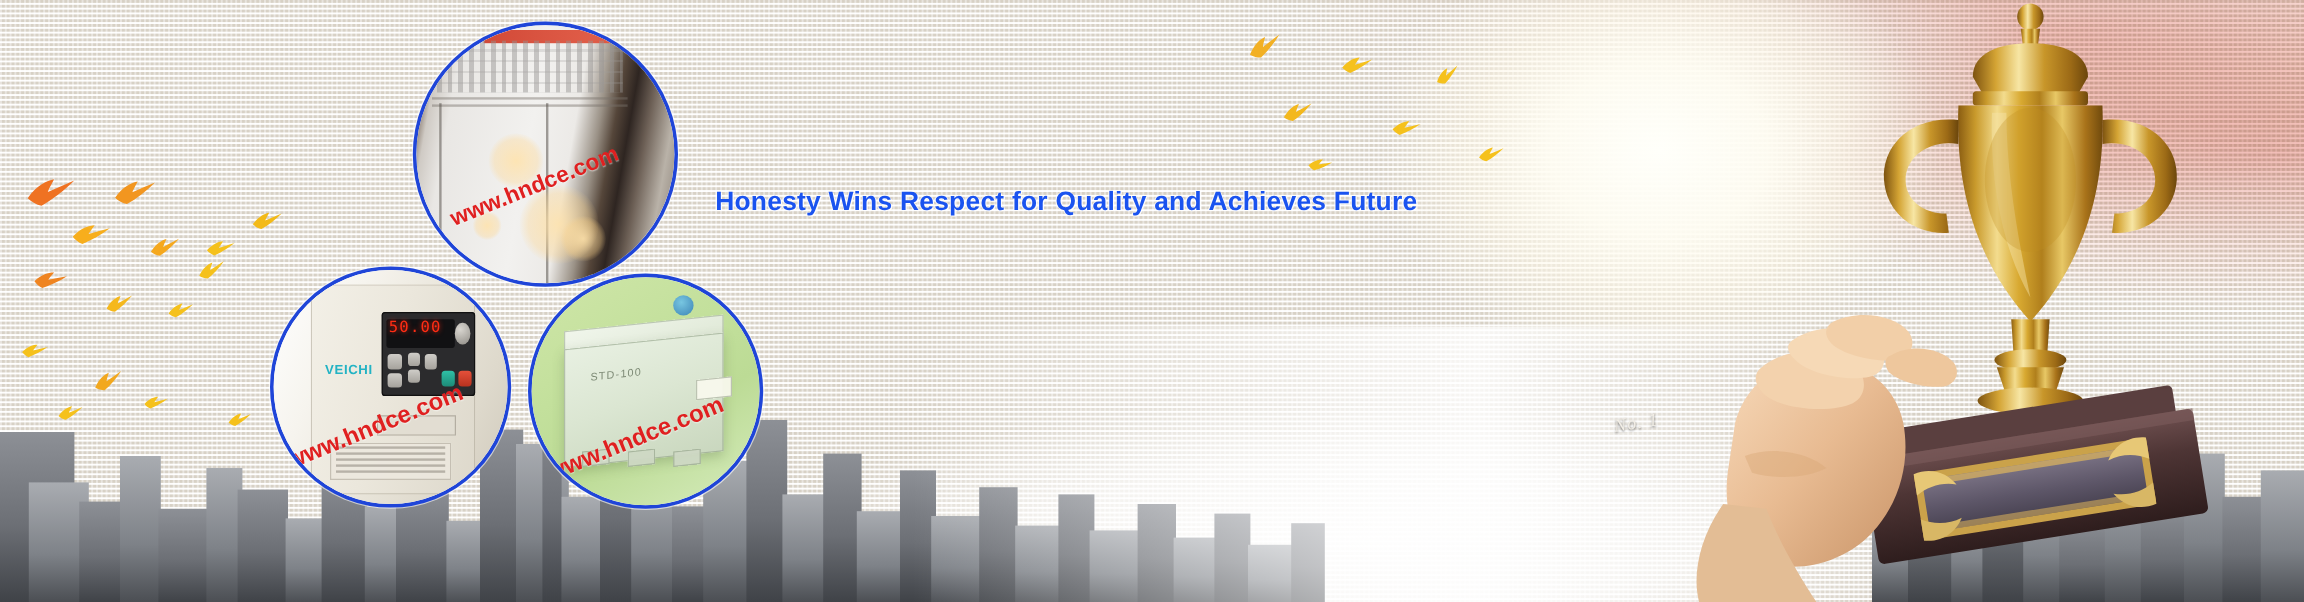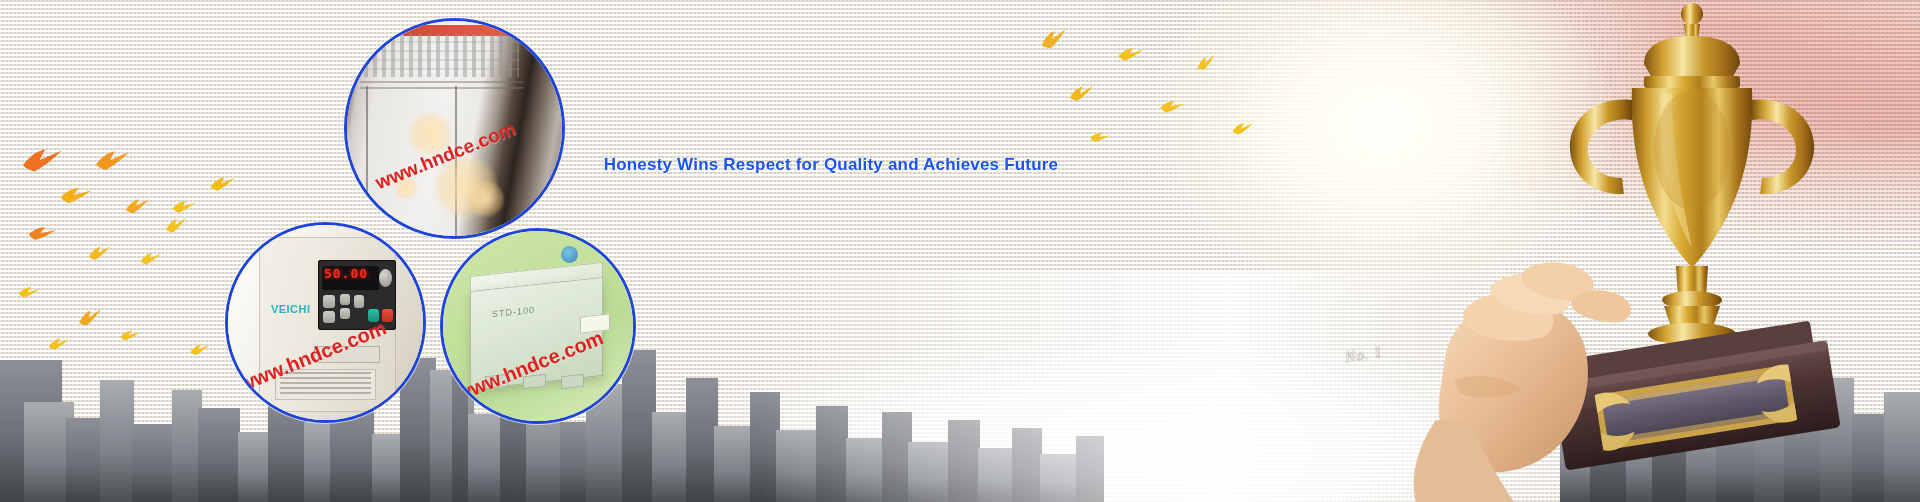--- a/index.html
+++ b/index.html
@@ -80,21 +80,21 @@
   .flare{position:absolute;border-radius:50%;background:radial-gradient(circle,rgba(255,226,170,.85) 0%,rgba(255,214,140,.35) 55%,rgba(255,210,140,0) 72%);}
 
   
   .inv-bg{position:absolute;inset:0;background:linear-gradient(115deg,#ffffff 0%,#f6f4ee 28%,#e9e5da 55%,#ded9cc 78%,#cfc9bb 100%);}
   .inv-body{position:absolute;left:16%;top:6%;width:70%;height:90%;
     background:linear-gradient(105deg,#f3f0e7 0%,#ebe7dc 46%,#ddd8cb 100%);
     border-radius:4px;box-shadow:inset 0 0 0 1px rgba(160,152,138,.45);}
   .inv-brand{position:absolute;left:22%;top:22%;font-size:11px;font-weight:bold;letter-spacing:.5px;color:#23b3c4;font-family:"Liberation Sans",sans-serif;margin-top:35px;}
   .inv-panel{position:absolute;left:46%;top:18%;width:40%;height:36%;background:#2b2b2d;border-radius:3px;box-shadow:inset 0 0 0 1px #111;}
   .inv-screen{position:absolute;left:6%;top:9%;width:72%;height:34%;background:#111113;border-radius:2px;}
-  .inv-digits{position:absolute;left:8%;top:8%;color:#ff2d14;font-size:13px;font-weight:bold;letter-spacing:1px;font-family:"DejaVu Sans Mono",monospace;text-shadow:0 0 4px rgba(255,40,20,.8);}
+  .inv-digits{position:absolute;left:8%;top:8%;color:#ff2d14;font-size:13px;font-weight:normal;letter-spacing:1px;font-family:"DejaVu Sans Mono",monospace;text-shadow:0 0 4px rgba(255,40,20,.8);}
   .inv-knob{position:absolute;right:5%;top:12%;width:16%;height:26%;border-radius:50%;background:radial-gradient(circle at 35% 30%,#d9d6d0,#8f8c86);}
   .inv-key{position:absolute;border-radius:3px;background:linear-gradient(180deg,#cfcdc8,#a5a29c);}
   .inv-key.green{background:linear-gradient(180deg,#2fc0a6,#1d8c78);}
   .inv-key.red{background:linear-gradient(180deg,#e5503a,#b8321f);}
   .inv-label{position:absolute;left:44%;top:62%;width:34%;height:9%;background:rgba(225,221,210,.9);box-shadow:inset 0 0 0 1px rgba(150,143,130,.6);}
   .inv-warn{position:absolute;left:24%;top:74%;width:52%;height:16%;background:rgba(236,232,222,.85);box-shadow:inset 0 0 0 1px rgba(160,152,138,.5);}
   .inv-warn i{display:block;height:2px;margin:3px 5px;background:rgba(120,113,102,.45);}
 
   
   .std-bg{position:absolute;inset:0;background:linear-gradient(150deg,#cfe6a8 0%,#c3e09c 38%,#bcdb95 62%,#d6ecbd 100%);}
@@ -131,21 +131,21 @@
     font-size:39px;font-weight:bold;line-height:1.05;
     white-space:nowrap;
     letter-spacing:1px;
   }
   .slogan .r{color:#e8241c;font-style:italic;text-shadow:1px 1px 0 rgba(255,255,255,.8);}
   .slogan .b{color:#13309a;text-shadow:1px 1px 0 rgba(255,255,255,.8);}
   .slogan .gap{display:inline-block;width:18px;}
   .subtitle{
     margin-top:9px;
     font-family:"Liberation Sans",sans-serif;
-    font-size:17px;font-weight:bold;color:#1a53ef;
+    font-size:22px;font-weight:bold;color:#1a53ef;
     letter-spacing:.2px;white-space:nowrap;
     text-shadow:1px 1px 0 rgba(255,255,255,.9),-1px 0 0 rgba(255,255,255,.7);
   }
 
   
   .trophy{position:absolute;right:0;top:0;width:680px;height:502px;pointer-events:none;}
   .trophy svg{display:block;width:100%;height:100%;}
   .plaque-text{
     position:absolute;left:1345px;top:345px;
     font-family:"Liberation Serif","DejaVu Serif",serif;

